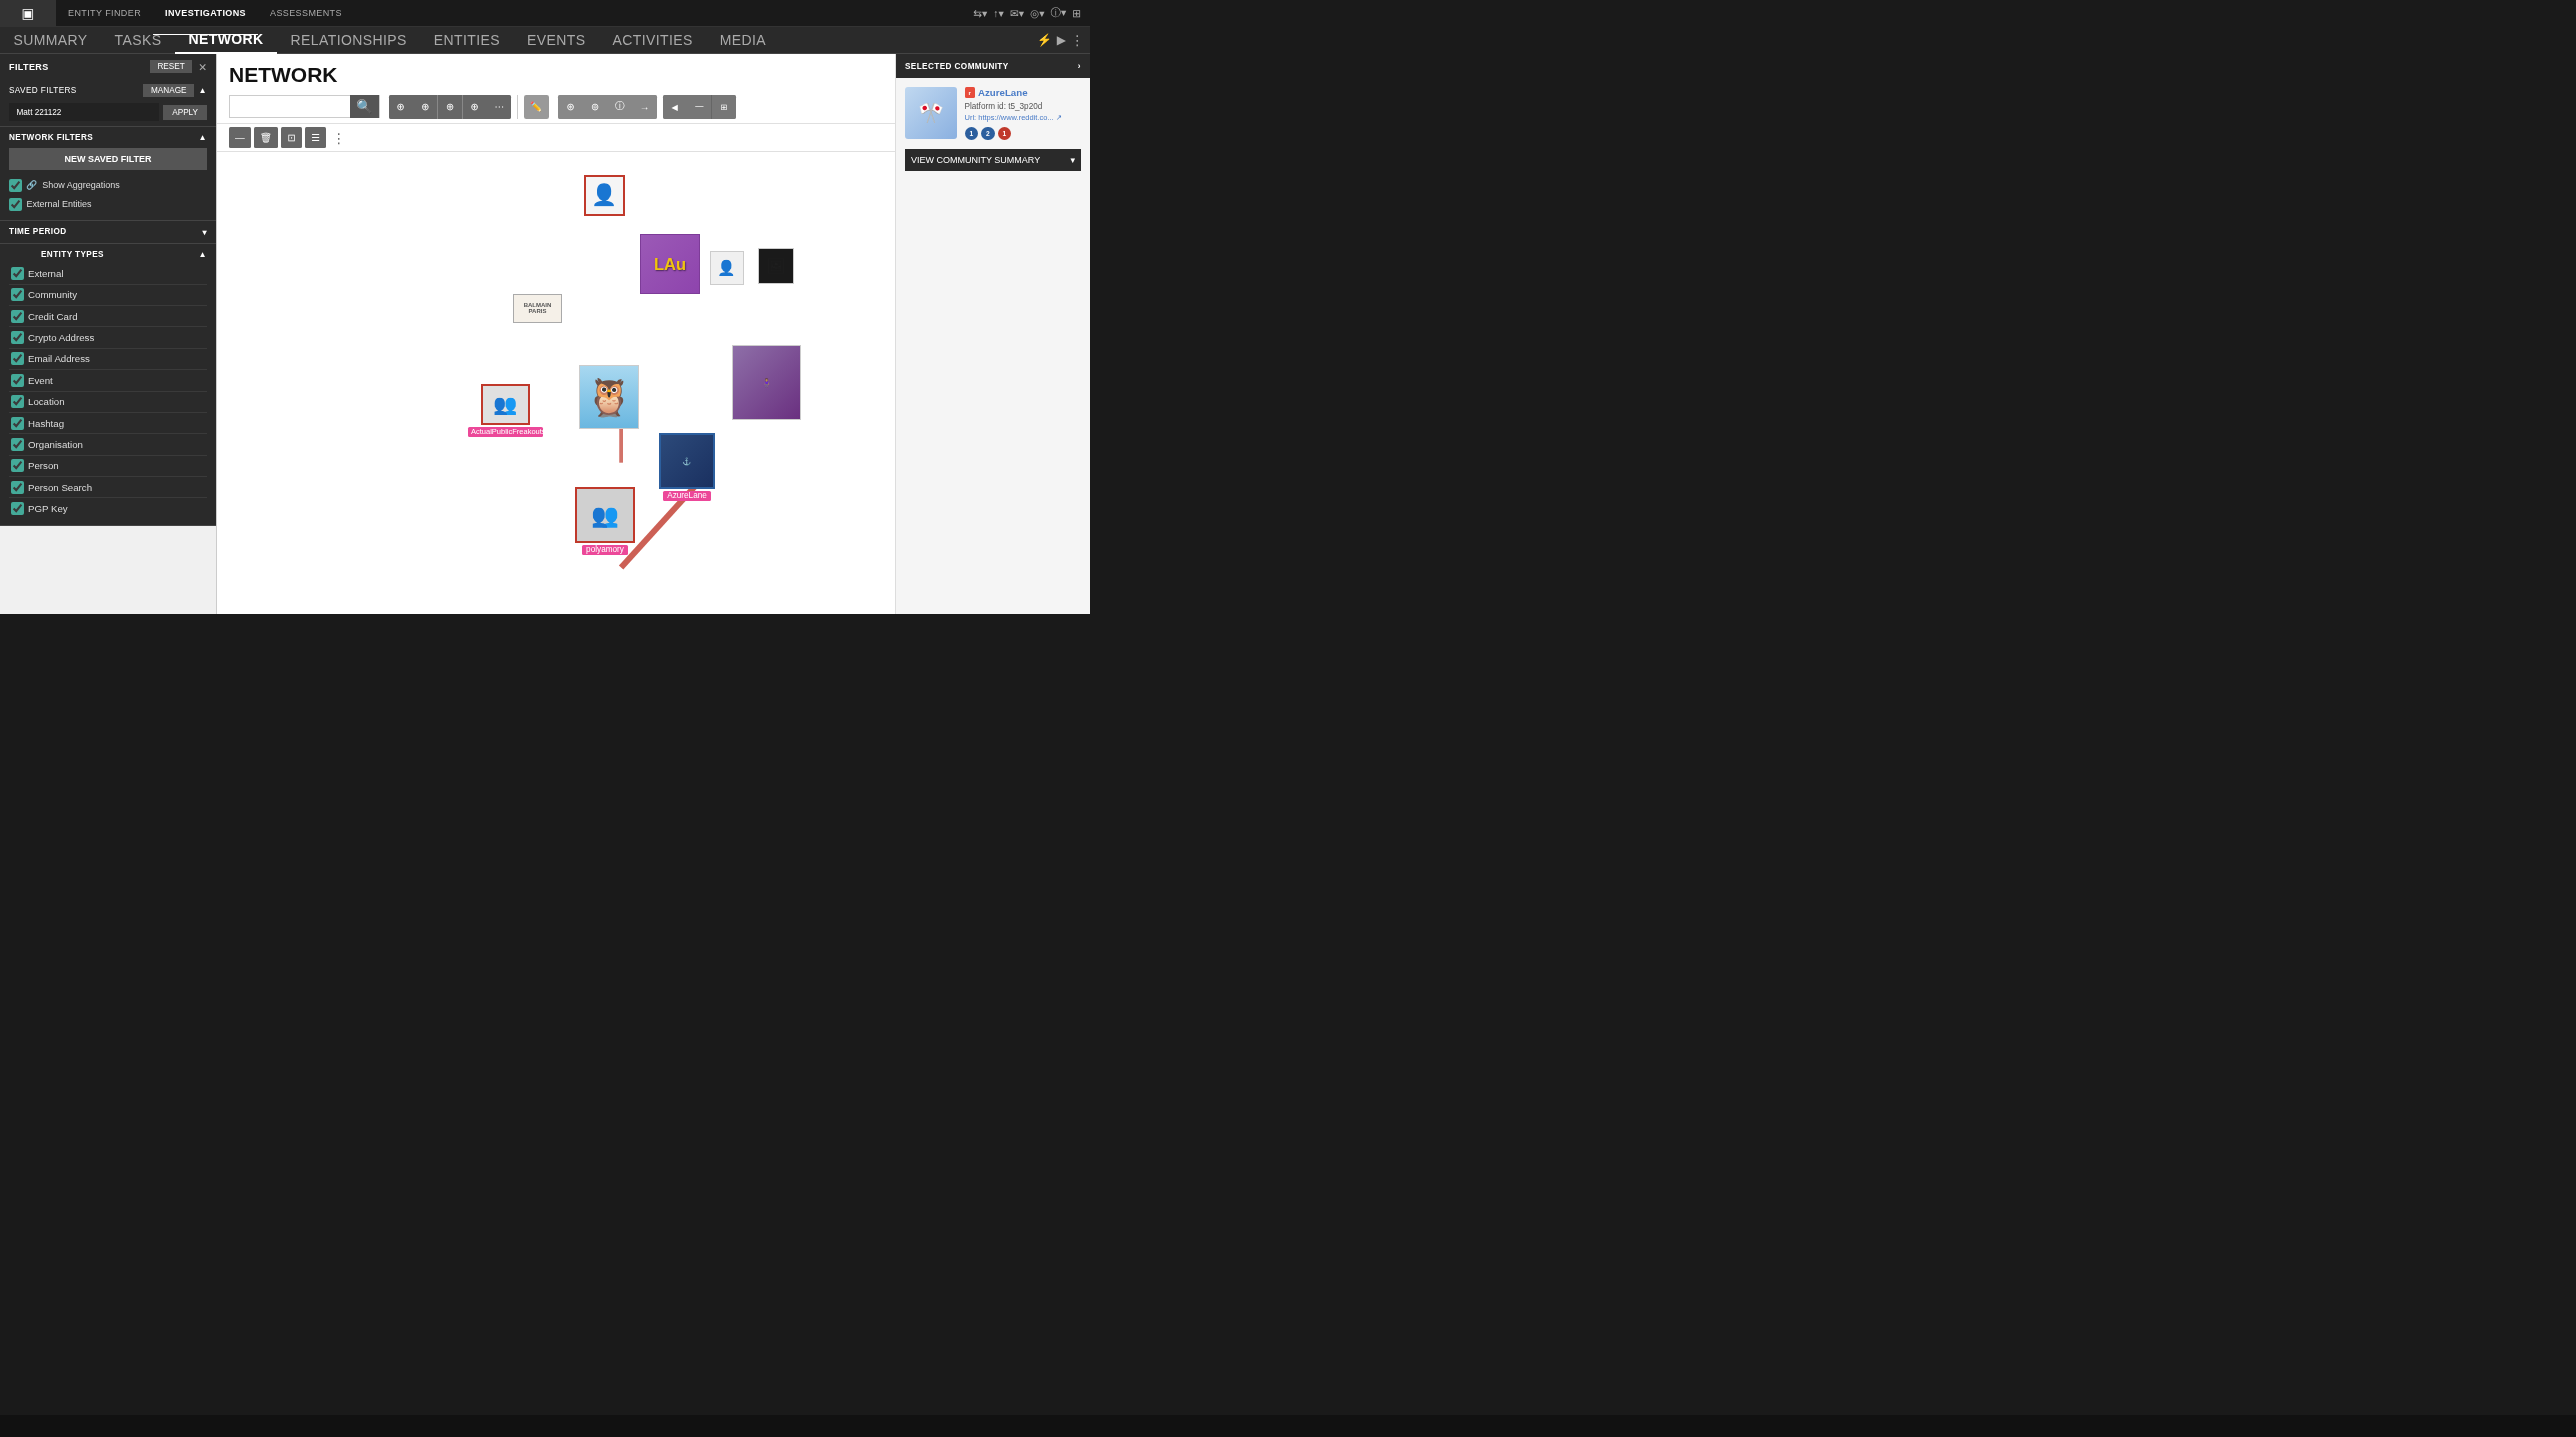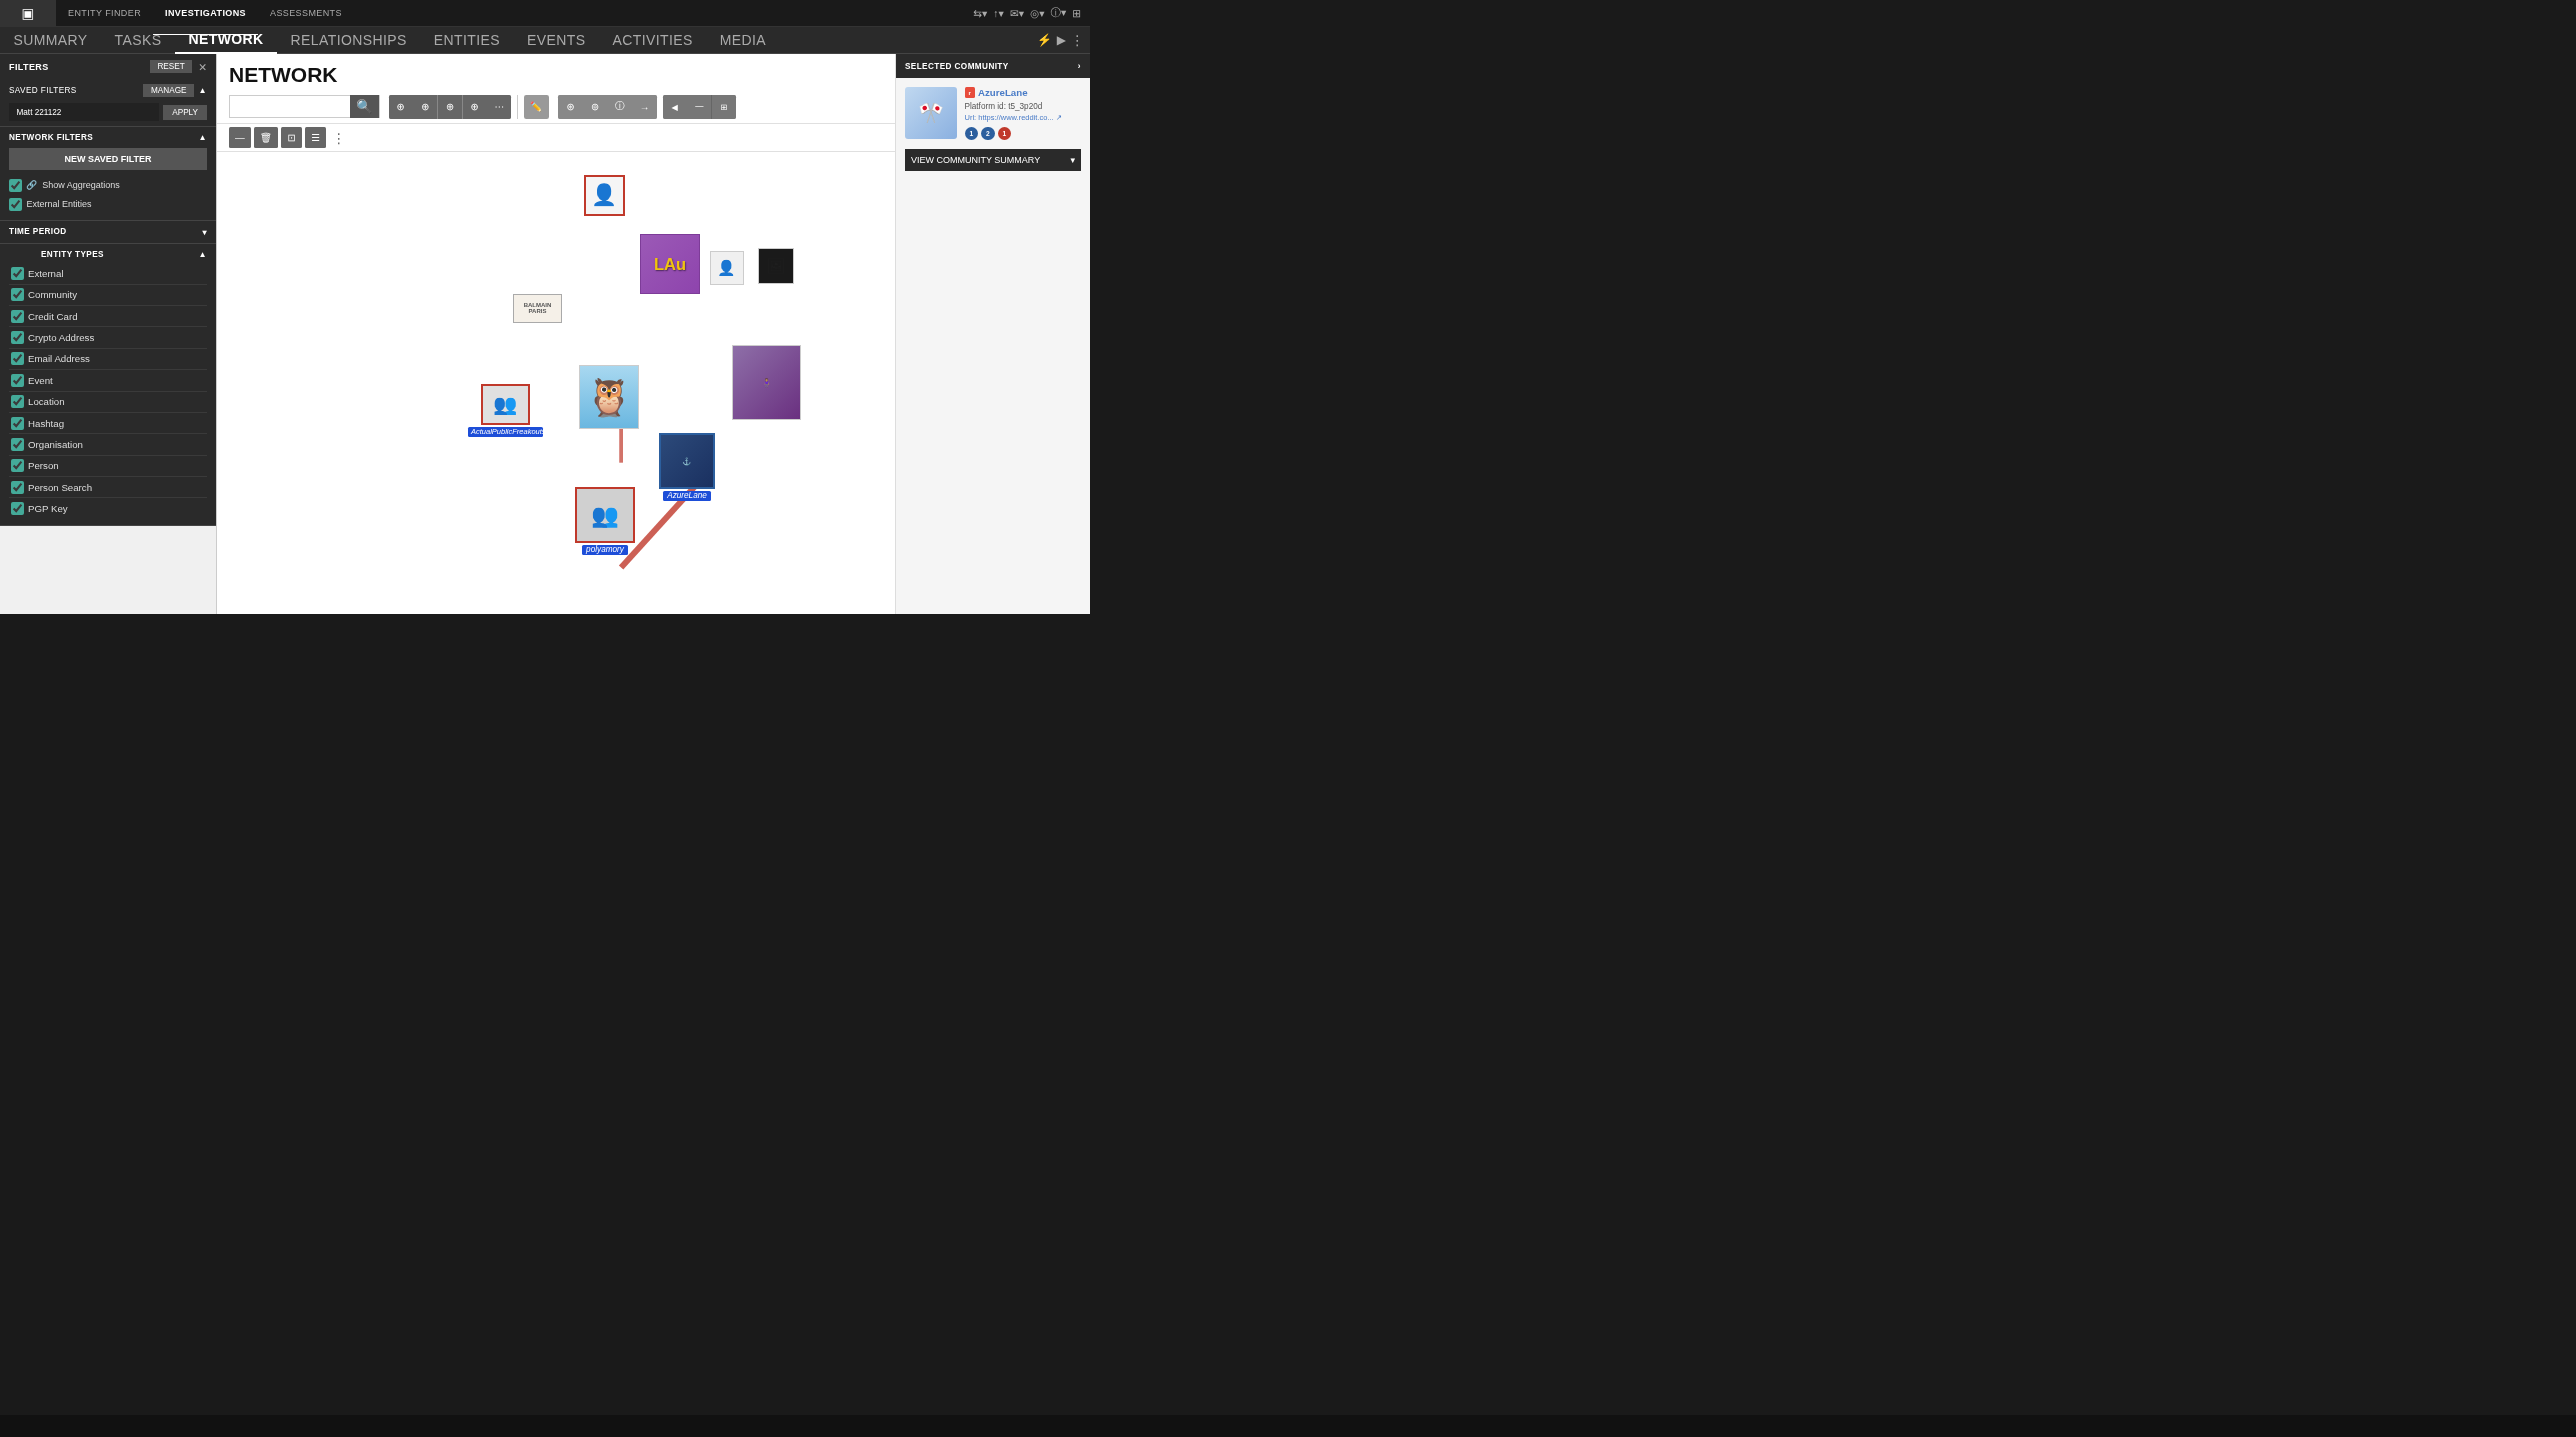--- a/index.html
+++ b/index.html
@@ -80,21 +80,21 @@
     .more-btn { background: none; border: none; color: #666; font-size: 13.5px; cursor: pointer; padding: 0 3px; }
 
     
     .network-canvas { flex: 1; position: relative; overflow: hidden; background: #fff; }
 
     
     .node { position: absolute; display: flex; flex-direction: column; align-items: center; cursor: pointer; }
     .node-img { width: 52px; height: 52px; border: 1.5px solid #ccc; background: #f0f0f0; display: flex; align-items: center; justify-content: center; overflow: hidden; }
     .node-img.red-border { border: 2.2px solid #c0392b; }
     .node-img.blue-border { border: 2.2px solid #2c5f9e; }
-    .node-label { font-size: 8.2px; background: #1d4ed8; color: #fff; padding: 0.7px 4.5px; margin-top: 1.5px; border-radius: 1.5px; max-width: 75px; text-align: center; white-space: nowrap; font-style: italic; }
+    .node-label { font-size: 8.2px; background: #ec4899; color: #fff; padding: 0.7px 4.5px; margin-top: 1.5px; border-radius: 1.5px; max-width: 75px; text-align: center; white-space: nowrap; }
 
     
     .network-svg { position: absolute; top: 0; left: 0; width: 100%; height: 100%; pointer-events: none; }
 
     
     .right-panel { width: 195px; min-width: 195px; background: #f5f5f5; border-left: 0.7px solid #ddd; display: flex; flex-direction: column; }
     .right-panel-header { background: #2a2a2a; color: #fff; padding: 7.5px 9px; display: flex; align-items: center; justify-content: space-between; font-size: 8.2px; font-weight: bold; text-transform: uppercase; letter-spacing: 0.4px; }
     .right-panel-content { padding: 9px; flex: 1; }
 
     .community-card { display: flex; gap: 7.5px; align-items: flex-start; }

